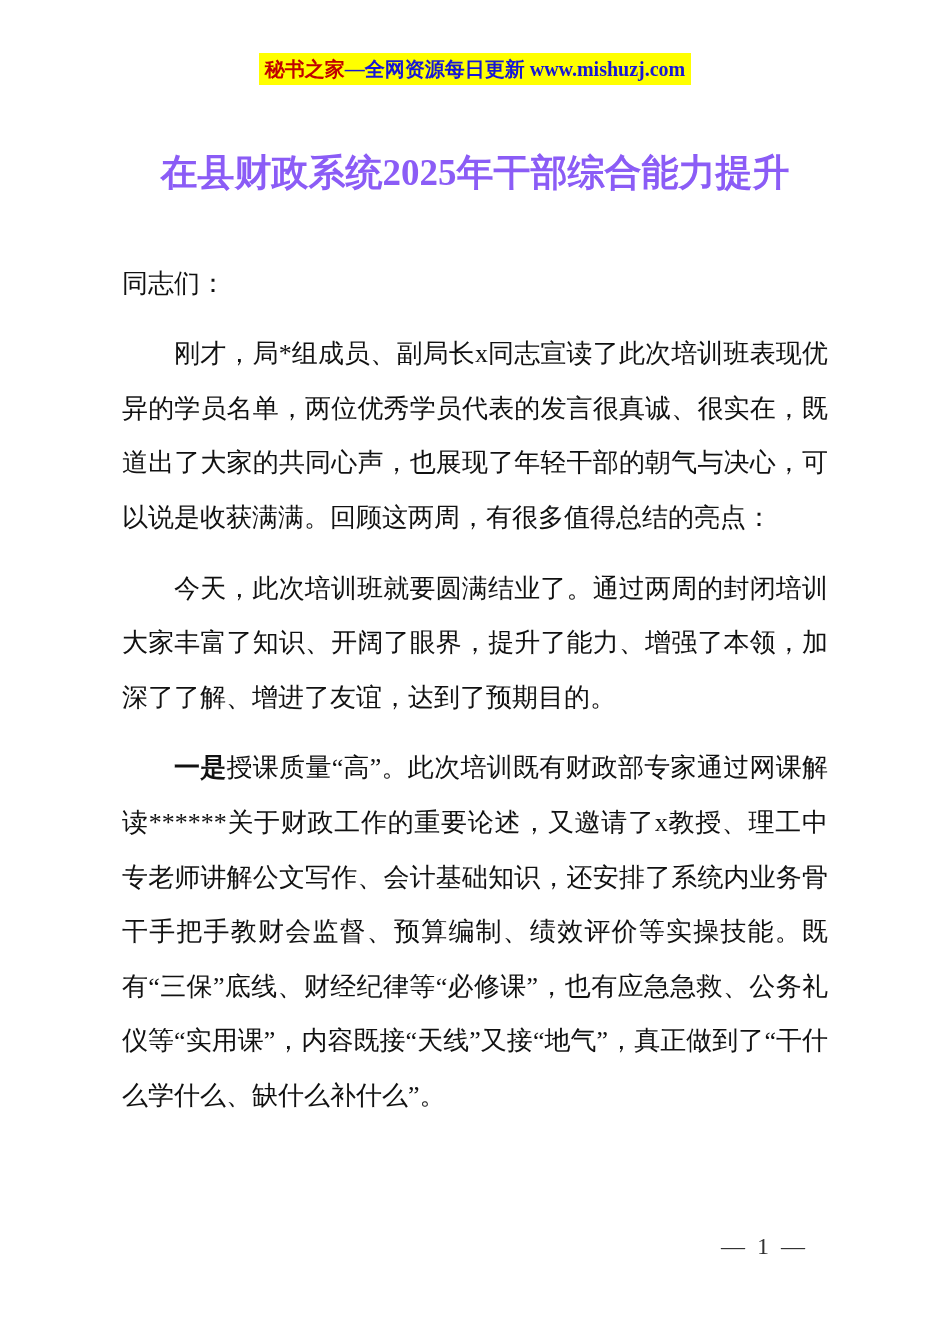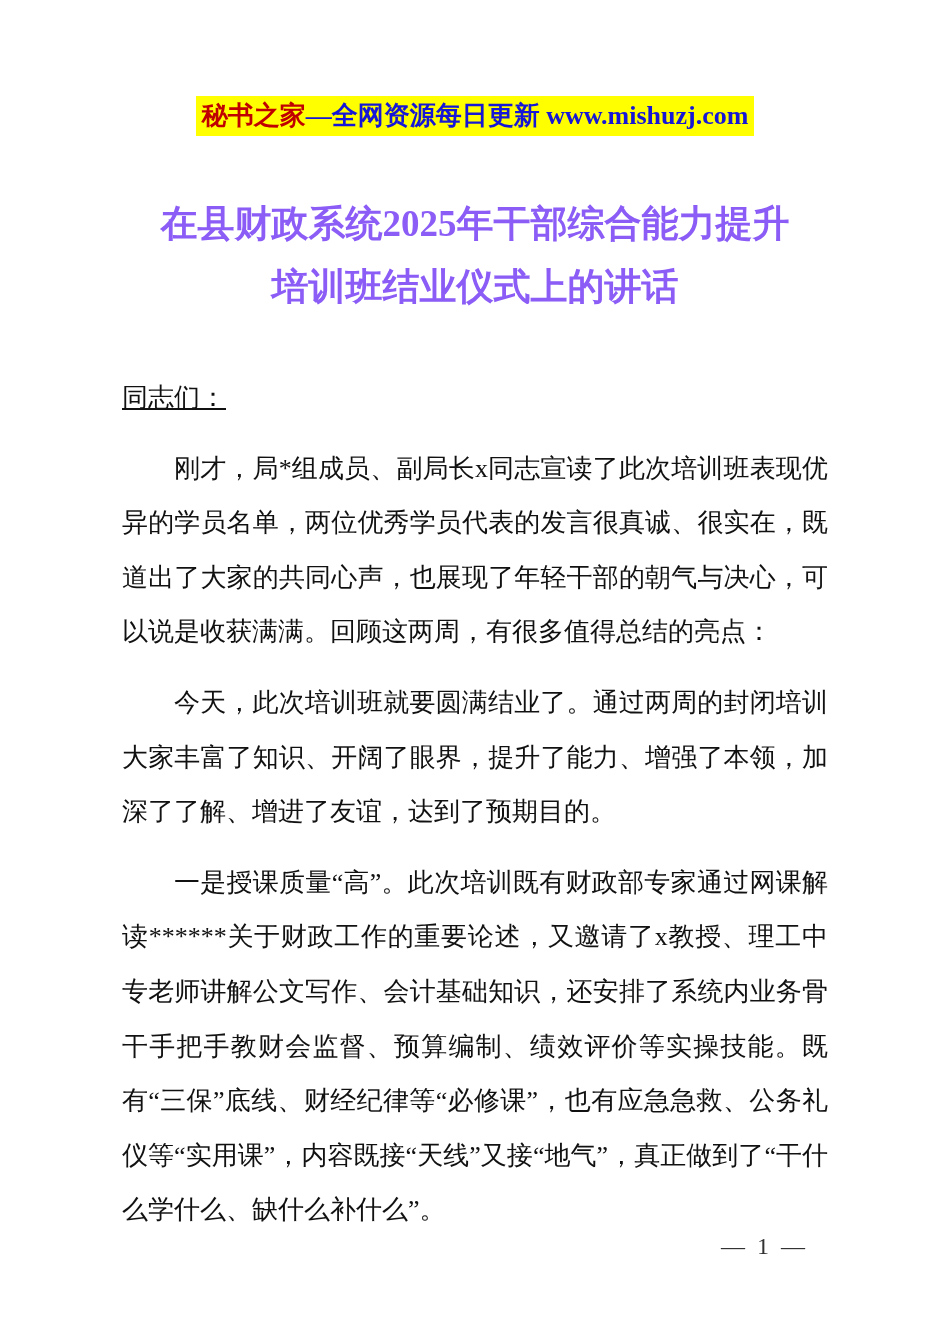--- a/index.html
+++ b/index.html
@@ -12,23 +12,23 @@
   }
   .page {
     position: relative;
     width: 950px;
     height: 1344px;
     background: #ffffff;
     overflow: hidden;
     box-sizing: border-box;
   }
   .header-line {
-    padding-top: 96px;
+    padding-top: 53px;
     text-align: center;
-    font-size: 26px;
+    font-size: 20px;
     font-weight: bold;
     line-height: 1.3;
   }
   .header-highlight {
     display: inline-block;
     background: #ffff00;
     padding: 3px 6px;
   }
   .brand { color: #c00000; }
   .header-rest { color: #1616d6; }
@@ -44,22 +44,22 @@
   .body-text {
     margin: 52px 122px 0 122px;
     font-size: 26px;
   }
   .body-text p {
     margin: 0 0 16px 0;
     line-height: 2.1;
     text-align: justify;
     text-indent: 2em;
   }
-  .body-text p.no-indent { text-indent: 0; text-decoration: underline; }
-  .lead-bold { font-weight: normal; }
+  .body-text p.no-indent { text-indent: 0; }
+  .lead-bold { font-weight: bold; }
   .footer-pagenum {
     position: absolute;
     right: 142px;
     bottom: 84px;
     font-size: 24px;
     color: #333333;
     letter-spacing: 3px;
   }
 </style>
 </head>
@@ -68,21 +68,20 @@
 <div class="page">
 
   <div class="header-line">
     <span class="header-highlight">
       <span class="brand">秘书之家</span><span class="header-rest">—全网资源每日更新 www.mishuzj.com</span>
     </span>
   </div>
 
   <div class="doc-title">
     <div class="title-line">在县财政系统2025年干部综合能力提升</div>
-    <div class="title-line">培训班结业仪式上的讲话</div>
   </div>
 
   <div class="body-text">
     <p class="no-indent">同志们：</p>
     <p>刚才，局*组成员、副局长x同志宣读了此次培训班表现优异的学员名单，两位优秀学员代表的发言很真诚、很实在，既道出了大家的共同心声，也展现了年轻干部的朝气与决心，可以说是收获满满。回顾这两周，有很多值得总结的亮点：</p>
     <p>今天，此次培训班就要圆满结业了。通过两周的封闭培训大家丰富了知识、开阔了眼界，提升了能力、增强了本领，加深了了解、增进了友谊，达到了预期目的。</p>
     <p><span class="lead-bold">一是</span><span>授课质量“高”。此次培训既有财政部专家通过网课解读******关于财政工作的重要论述，又邀请了x教授、理工中专老师讲解公文写作、会计基础知识，还安排了系统内业务骨干手把手教财会监督、预算编制、绩效评价等实操技能。既有“三保”底线、财经纪律等“必修课”，也有应急急救、公务礼仪等“实用课”，内容既接“天线”又接“地气”，真正做到了“干什么学什么、缺什么补什么”。</span></p>
   </div>
 
   <div class="footer-pagenum">— 1 —</div>

